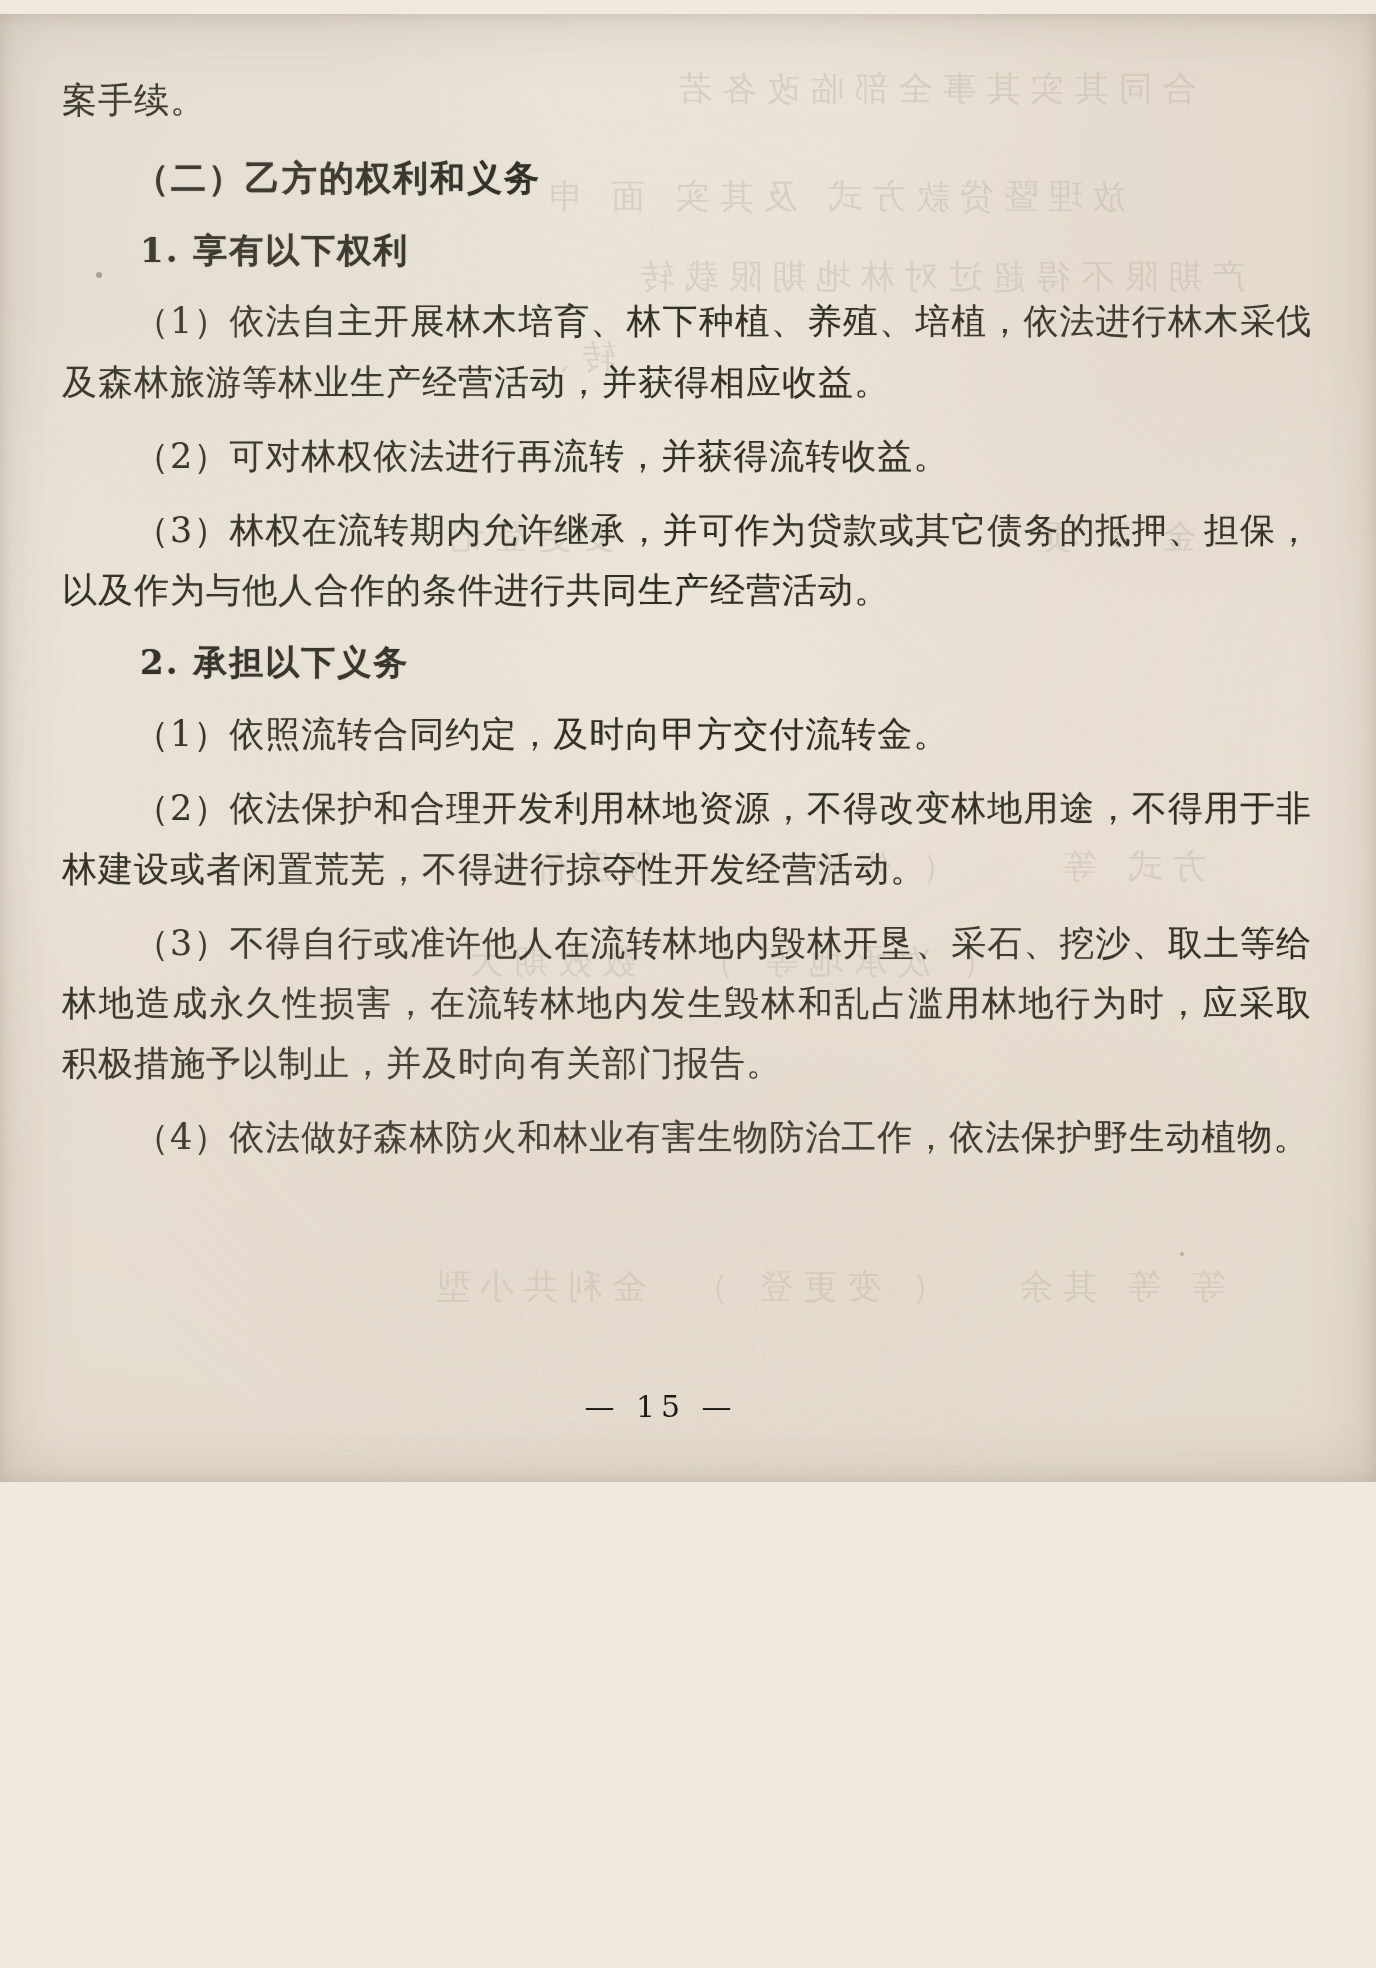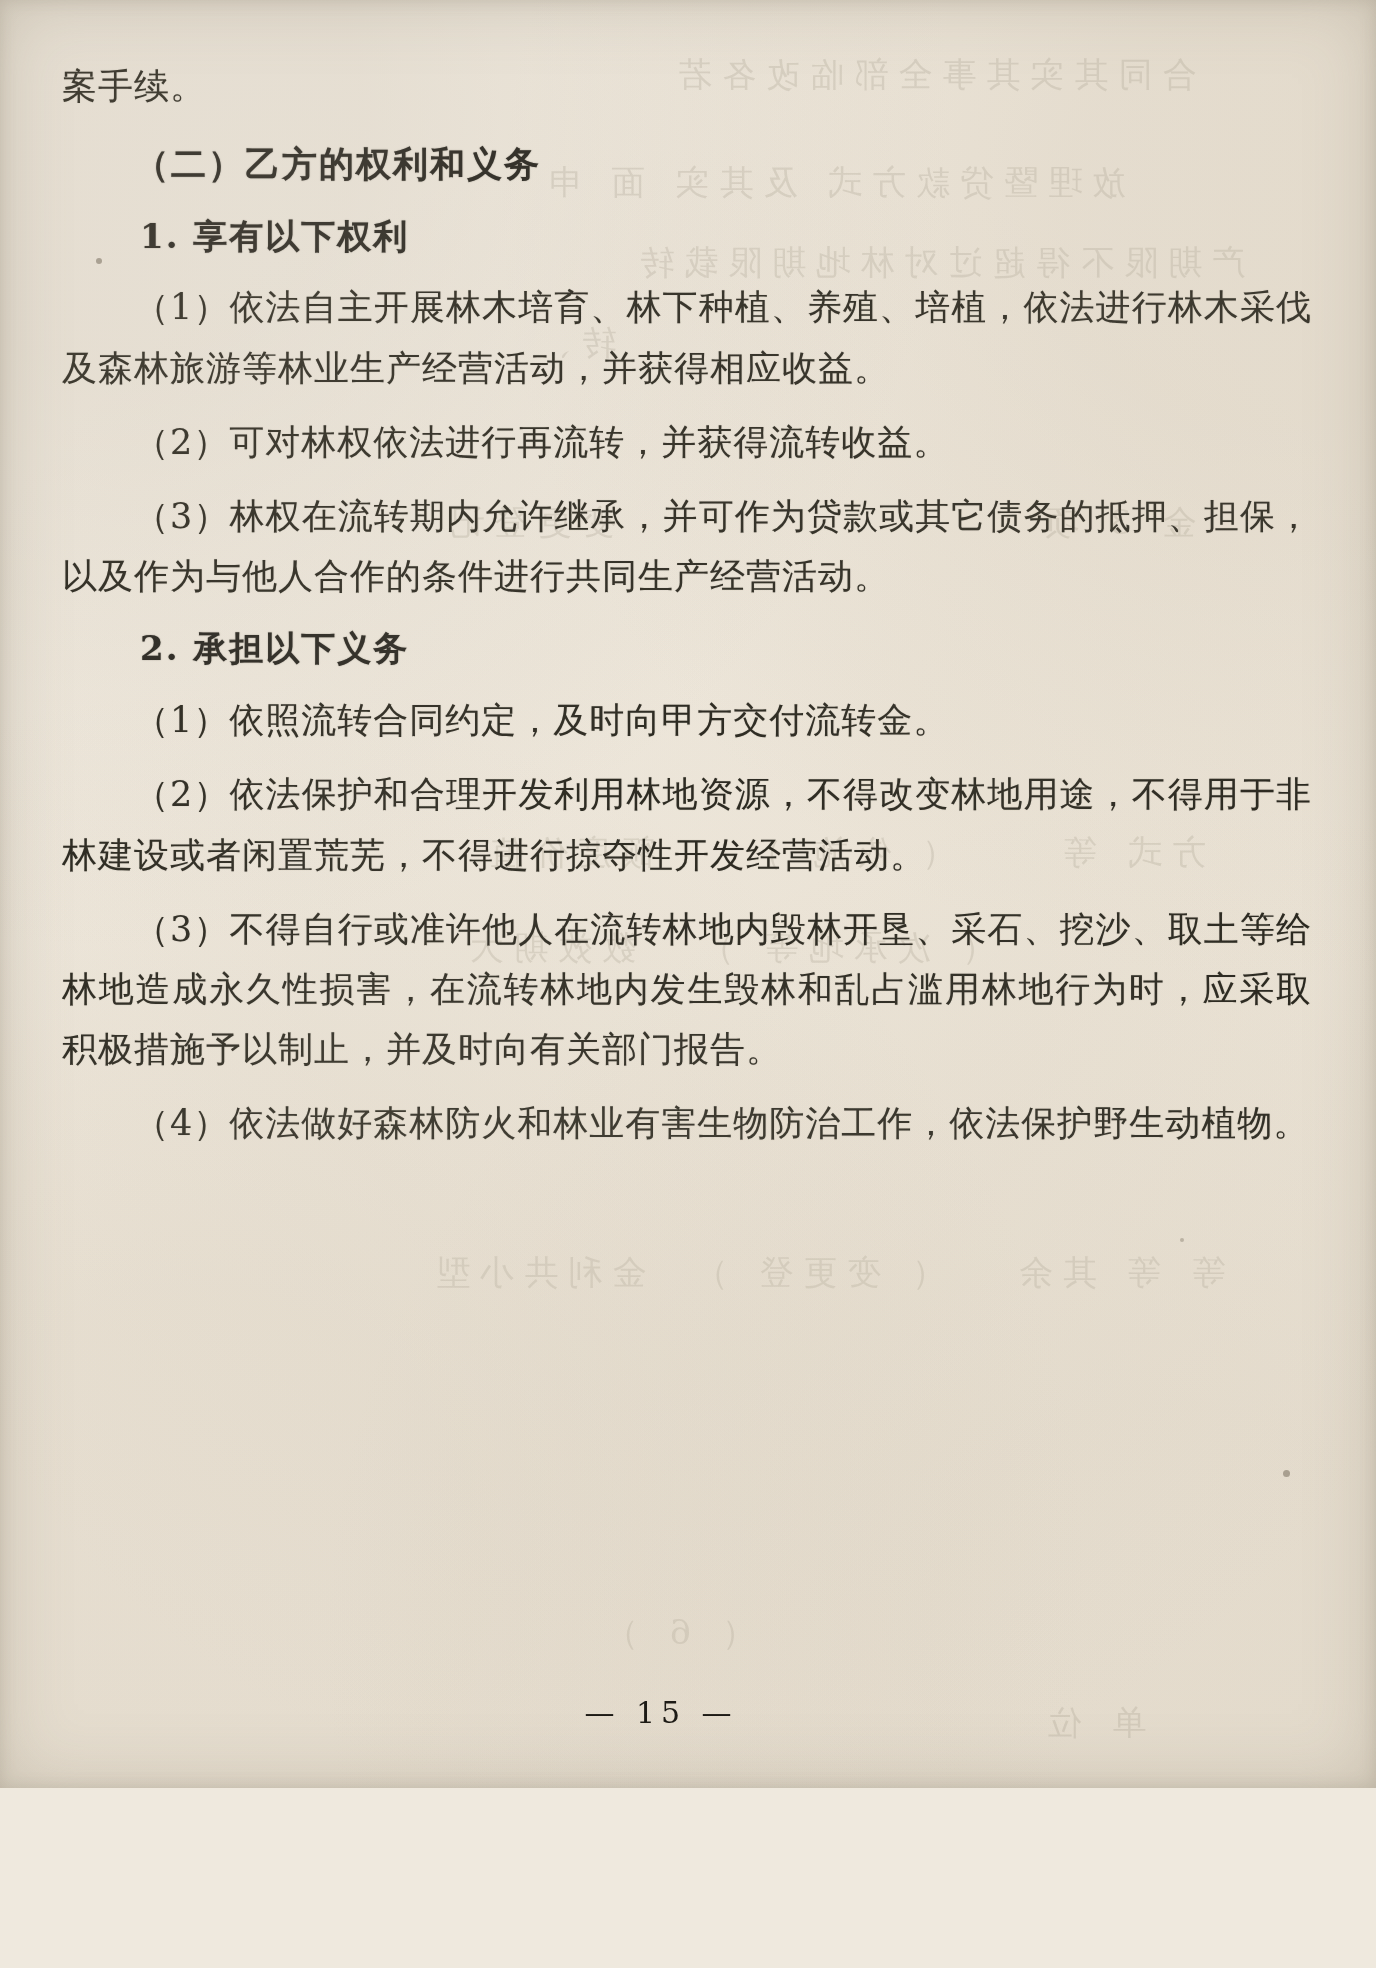--- a/index.html
+++ b/index.html
@@ -10,24 +10,25 @@
     width: 1376px;
     height: 1968px;
     background: #efe9de;
     font-family: "DejaVu Serif", "Liberation Serif", serif;
     overflow: hidden;
   }
   
   #page {
     position: relative;
     width: 1376px;
-    height: 1788px;
+    height: 1468px;
     background:
       radial-gradient(ellipse at 20% 15%, #f4efe6 0%, #efe8dc 45%, #e9e1d3 100%);
     overflow: hidden;
+    margin-top: 14px;
   }
   
   #page::before {
     content: "";
     position: absolute;
     inset: 0;
     background:
       radial-gradient(circle at 8% 6%, rgba(190,178,158,0.25) 0 12%, transparent 40%),
       radial-gradient(circle at 92% 12%, rgba(195,183,163,0.22) 0 10%, transparent 38%),
       radial-gradient(circle at 50% 55%, rgba(205,195,175,0.12) 0 30%, transparent 70%),

